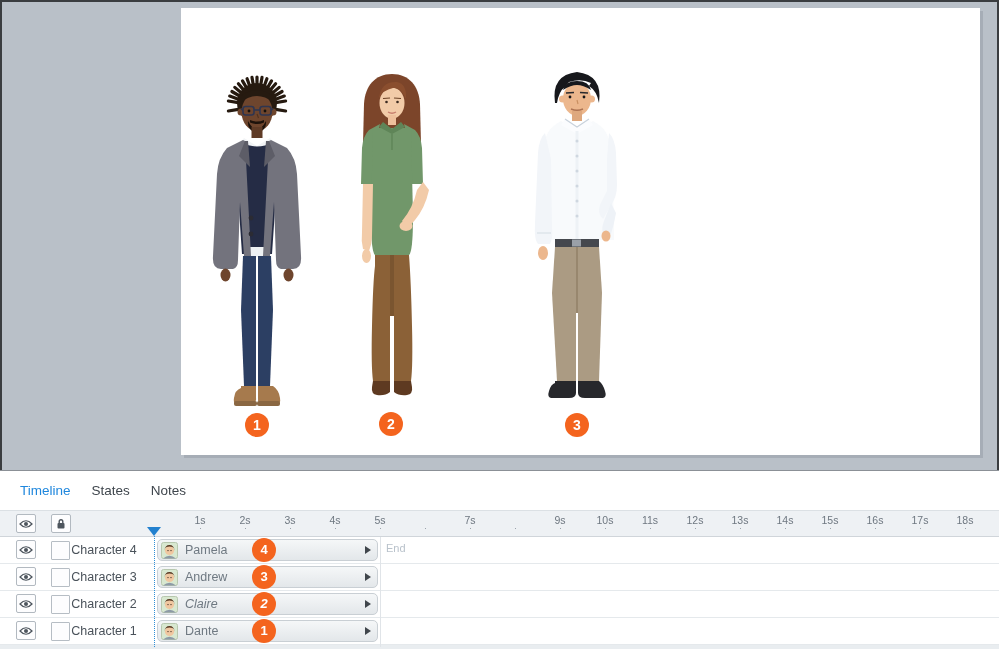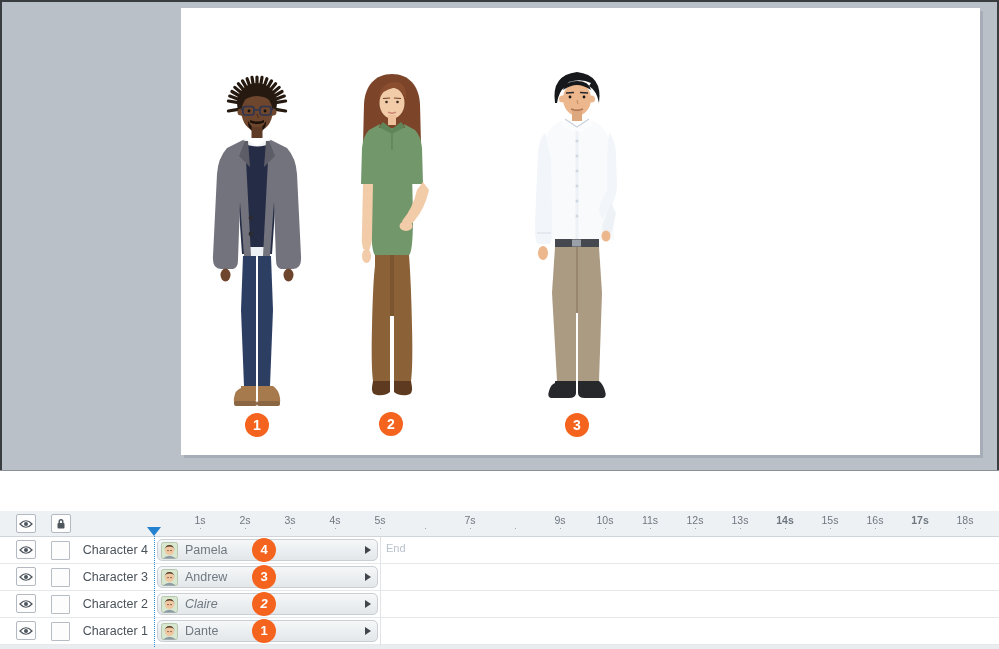--- a/index.html
+++ b/index.html
@@ -33,21 +33,21 @@
                 border-top:9px solid #2381cf;}
   .playhead-line{position:absolute;left:154px;top:65px;height:111px;width:0;
                  border-left:1px dotted #2f8fd6;}
   .endline{position:absolute;left:380px;top:66px;height:110px;width:1px;background:#e0e4e8;}
   .end-label{position:absolute;left:386px;top:71px;font-size:11px;color:#b9c2cb;}
   .rows{position:absolute;left:0;top:66px;width:100%;height:113px;background:#fff;}
   .trow{position:relative;height:26px;border-bottom:1px solid #e5e9ec;}
   .row-eye{top:3px;left:16px;}
   .cb{position:absolute;left:51px;top:4px;width:17px;height:17px;background:#fdfdfe;
       border:1px solid #b6bdc4;border-radius:1px;}
-  .layer-label{position:absolute;left:60px;top:0;width:88px;line-height:26px;text-align:right;
+  .layer-label{position:absolute;left:60px;top:0;width:88px;line-height:26px;text-align:center;
                font-size:12.5px;color:#4a525a;}
   .bar{position:absolute;left:157px;top:2px;width:221px;height:22px;border:1px solid #c9cfd4;
        border-radius:5px;background:linear-gradient(#f5f7f8,#e3e7ea);box-sizing:border-box;}
   .thumb{position:absolute;left:3px;top:2px;width:17px;height:17px;}
   .bar-name{position:absolute;left:27px;top:0;line-height:20px;font-size:12.5px;color:#6f7982;}
   .bar-badge{position:absolute;left:94px;top:-2px;width:24px;height:24px;line-height:24px;font-size:13px;}
   .bar-arrow{position:absolute;right:6px;top:6px;width:0;height:0;
              border-top:4.5px solid transparent;border-bottom:4.5px solid transparent;
              border-left:6px solid #40464c;}
   .stub-row{position:absolute;left:0;top:108px;width:100%;height:5px;background:#e9edf0;}
@@ -185,20 +185,25 @@
         <path d="M73,318 L94,318 Q98,321 100,328 Q102,334 98,335 L80,335 Q73,335 73,330 Z" fill="#27282c"></path>
       </svg>
 
       <div class="badge stage-badge" style="left:64px;top:405px;">1</div>
       <div class="badge stage-badge" style="left:198px;top:404px;">2</div>
       <div class="badge stage-badge" style="left:384px;top:405px;">3</div>
     </div>
   </div>
 
   <div class="panel">
+    <div class="tabbar">
+        <span class="tab active">Timeline</span>
+        <span class="tab">States</span>
+        <span class="tab">Notes</span>
+      </div>
 
     <div class="theader">
       <button class="icon-btn hdr-eye">
         <svg width="14" height="10" viewBox="0 0 14 10">
           <path d="M1,5 Q7,-1.5 13,5 Q7,11.5 1,5 Z" fill="none" stroke="#4e565e" stroke-width="1.2"></path>
           <circle cx="7" cy="5" r="2" fill="#4e565e"></circle>
         </svg>
       </button>
       <button class="icon-btn hdr-lock">
         <svg width="12" height="12" viewBox="0 0 12 12">
@@ -271,36 +276,36 @@
         <span class="rlabel" style="left: 682px;">12s</span>
         <span class="rtick minor" style="left: 706.25px; top: 21px; height: 4px;"></span>
         <span class="rtick minor" style="left: 717.5px; top: 21px; height: 4px;"></span>
         <span class="rtick minor" style="left: 728.75px; top: 21px; height: 4px;"></span>
         <span class="rtick" style="left: 740px; top: 17px; height: 8px;"></span>
         <span class="rlabel" style="left: 727px;">13s</span>
         <span class="rtick minor" style="left: 751.25px; top: 21px; height: 4px;"></span>
         <span class="rtick minor" style="left: 762.5px; top: 21px; height: 4px;"></span>
         <span class="rtick minor" style="left: 773.75px; top: 21px; height: 4px;"></span>
         <span class="rtick" style="left: 785px; top: 17px; height: 8px;"></span>
-        <span class="rlabel" style="left: 772px; font-weight: bold;">14s</span>
+        <span class="rlabel" style="left: 772px;">14s</span>
         <span class="rtick minor" style="left: 796.25px; top: 21px; height: 4px;"></span>
         <span class="rtick minor" style="left: 807.5px; top: 21px; height: 4px;"></span>
         <span class="rtick minor" style="left: 818.75px; top: 21px; height: 4px;"></span>
         <span class="rtick" style="left: 830px; top: 17px; height: 8px;"></span>
         <span class="rlabel" style="left: 817px;">15s</span>
         <span class="rtick minor" style="left: 841.25px; top: 21px; height: 4px;"></span>
         <span class="rtick minor" style="left: 852.5px; top: 21px; height: 4px;"></span>
         <span class="rtick minor" style="left: 863.75px; top: 21px; height: 4px;"></span>
         <span class="rtick" style="left: 875px; top: 17px; height: 8px;"></span>
         <span class="rlabel" style="left: 862px;">16s</span>
         <span class="rtick minor" style="left: 886.25px; top: 21px; height: 4px;"></span>
         <span class="rtick minor" style="left: 897.5px; top: 21px; height: 4px;"></span>
         <span class="rtick minor" style="left: 908.75px; top: 21px; height: 4px;"></span>
         <span class="rtick" style="left: 920px; top: 17px; height: 8px;"></span>
-        <span class="rlabel" style="left: 907px; font-weight: bold;">17s</span>
+        <span class="rlabel" style="left: 907px;">17s</span>
         <span class="rtick minor" style="left: 931.25px; top: 21px; height: 4px;"></span>
         <span class="rtick minor" style="left: 942.5px; top: 21px; height: 4px;"></span>
         <span class="rtick minor" style="left: 953.75px; top: 21px; height: 4px;"></span>
         <span class="rtick" style="left: 965px; top: 17px; height: 8px;"></span>
         <span class="rlabel" style="left: 952px;">18s</span>
         <span class="rtick minor" style="left: 976.25px; top: 21px; height: 4px;"></span>
         <span class="rtick minor" style="left: 987.5px; top: 21px; height: 4px;"></span>
         <span class="rtick minor" style="left: 998.75px; top: 21px; height: 4px;"></span>
         <span class="rlabel" style="left: 997px;">19s</span>
       </div>

